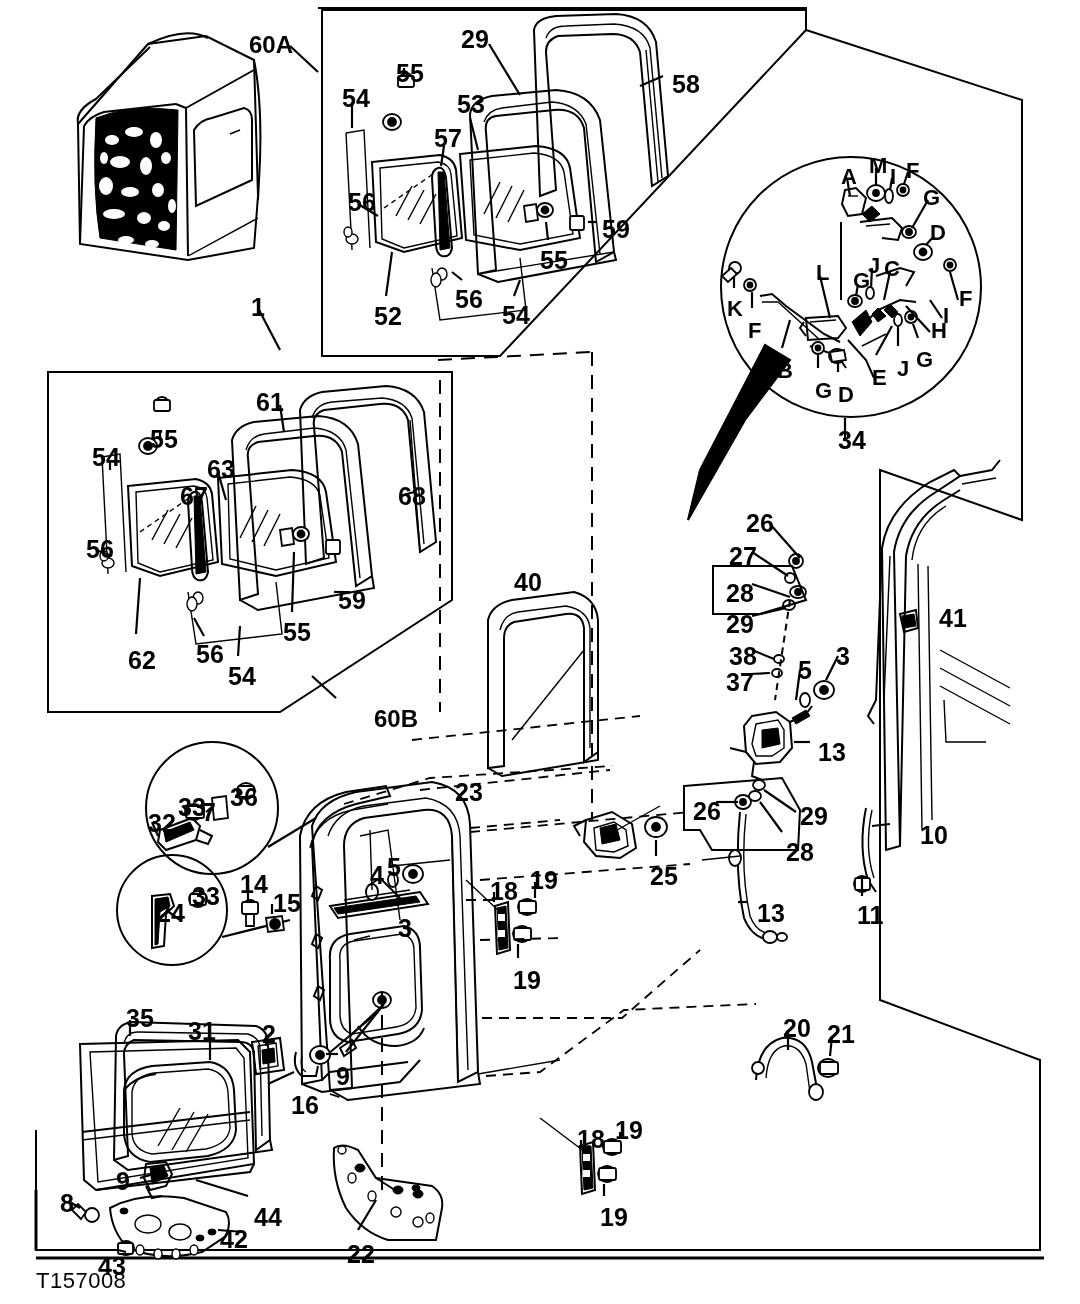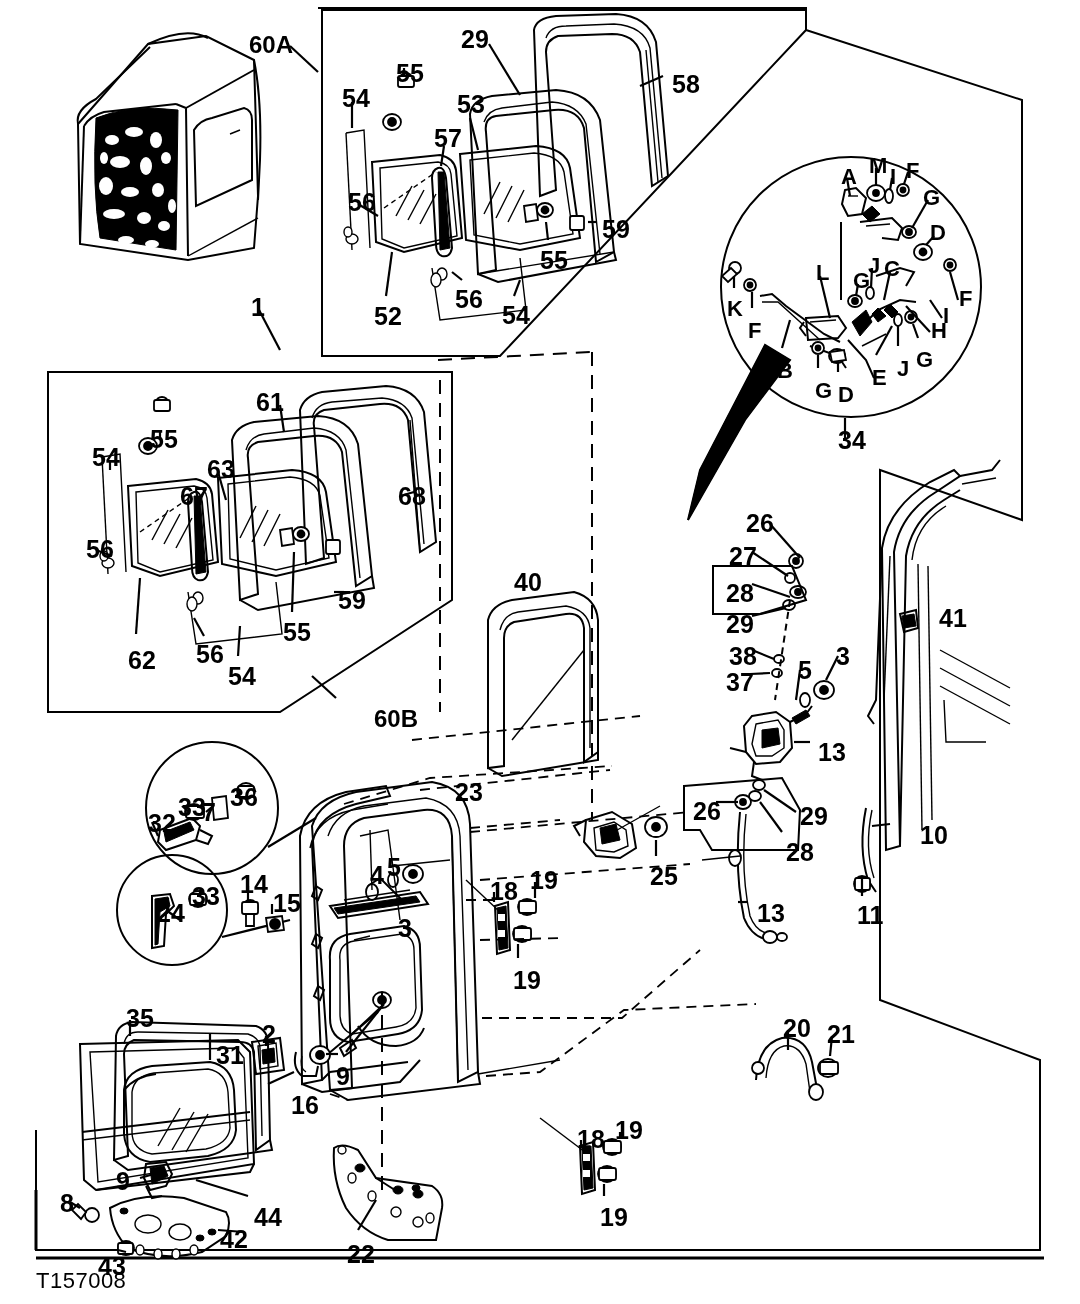--- a/index.html
+++ b/index.html
@@ -787,21 +787,21 @@
       <div class="lbl n" style="left: 370px; top: 863px;">4</div>
       <div class="lbl n" style="left: 387px; top: 855px;">5</div>
       <div class="lbl n" style="left: 398px; top: 916px;">3</div>
       <div class="lbl n" style="left: 490px; top: 879px;">18</div>
       <div class="lbl n" style="left: 530px; top: 868px;">19</div>
       <div class="lbl n" style="left: 513px; top: 968px;">19</div>
       <div class="lbl n" style="left: 262px; top: 1022px;">2</div>
       <div class="lbl n" style="left: 336px; top: 1064px;">9</div>
       <div class="lbl n" style="left: 291px; top: 1093px;">16</div>
       <div class="lbl n" style="left: 126px; top: 1006px;">35</div>
-      <div class="lbl n" style="left: 216px; top: 1019px; margin-top: 24px;">31</div>
+      <div class="lbl n" style="left: 188px; top: 1019px;">31</div>
       <div class="lbl n" style="left: 254px; top: 1205px;">44</div>
       <div class="lbl n" style="left: 116px; top: 1169px;">9</div>
       <div class="lbl n" style="left: 60px; top: 1191px;">8</div>
       <div class="lbl n" style="left: 220px; top: 1227px;">42</div>
       <div class="lbl n" style="left: 98px; top: 1254px;">43</div>
       <div class="lbl n" style="left: 347px; top: 1242px;">22</div>
       <div class="lbl n" style="left: 577px; top: 1127px;">18</div>
       <div class="lbl n" style="left: 615px; top: 1118px;">19</div>
       <div class="lbl n" style="left: 600px; top: 1205px;">19</div>
       <div class="lbl n" style="left: 783px; top: 1016px;">20</div>

